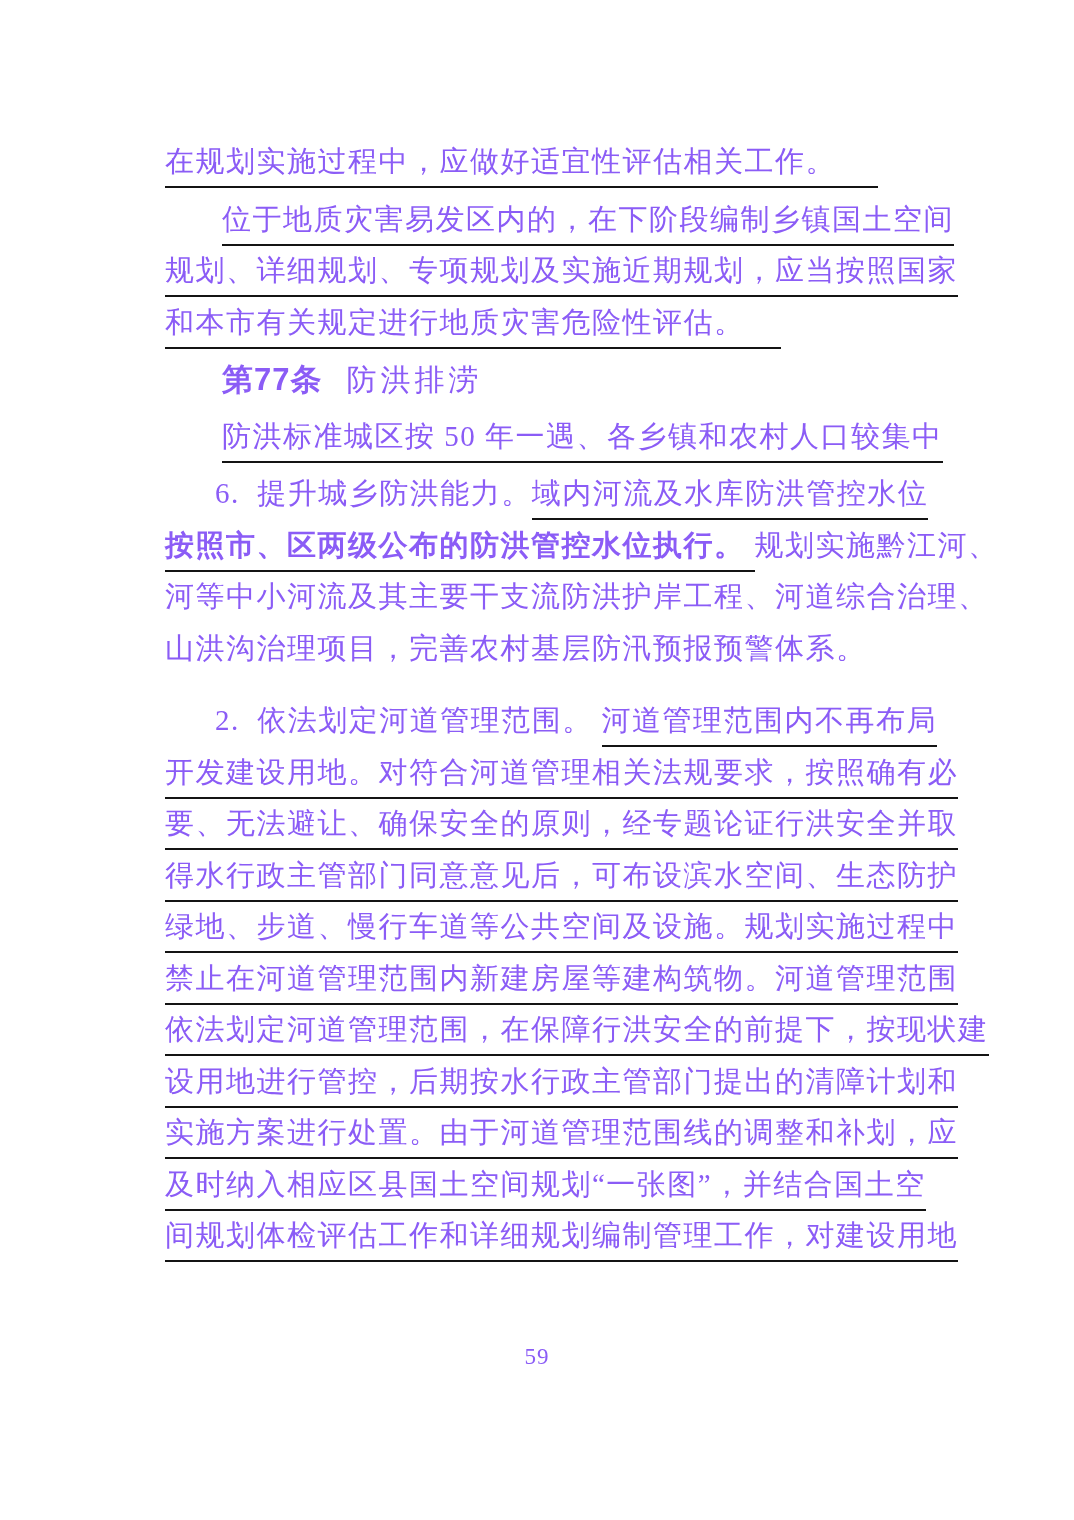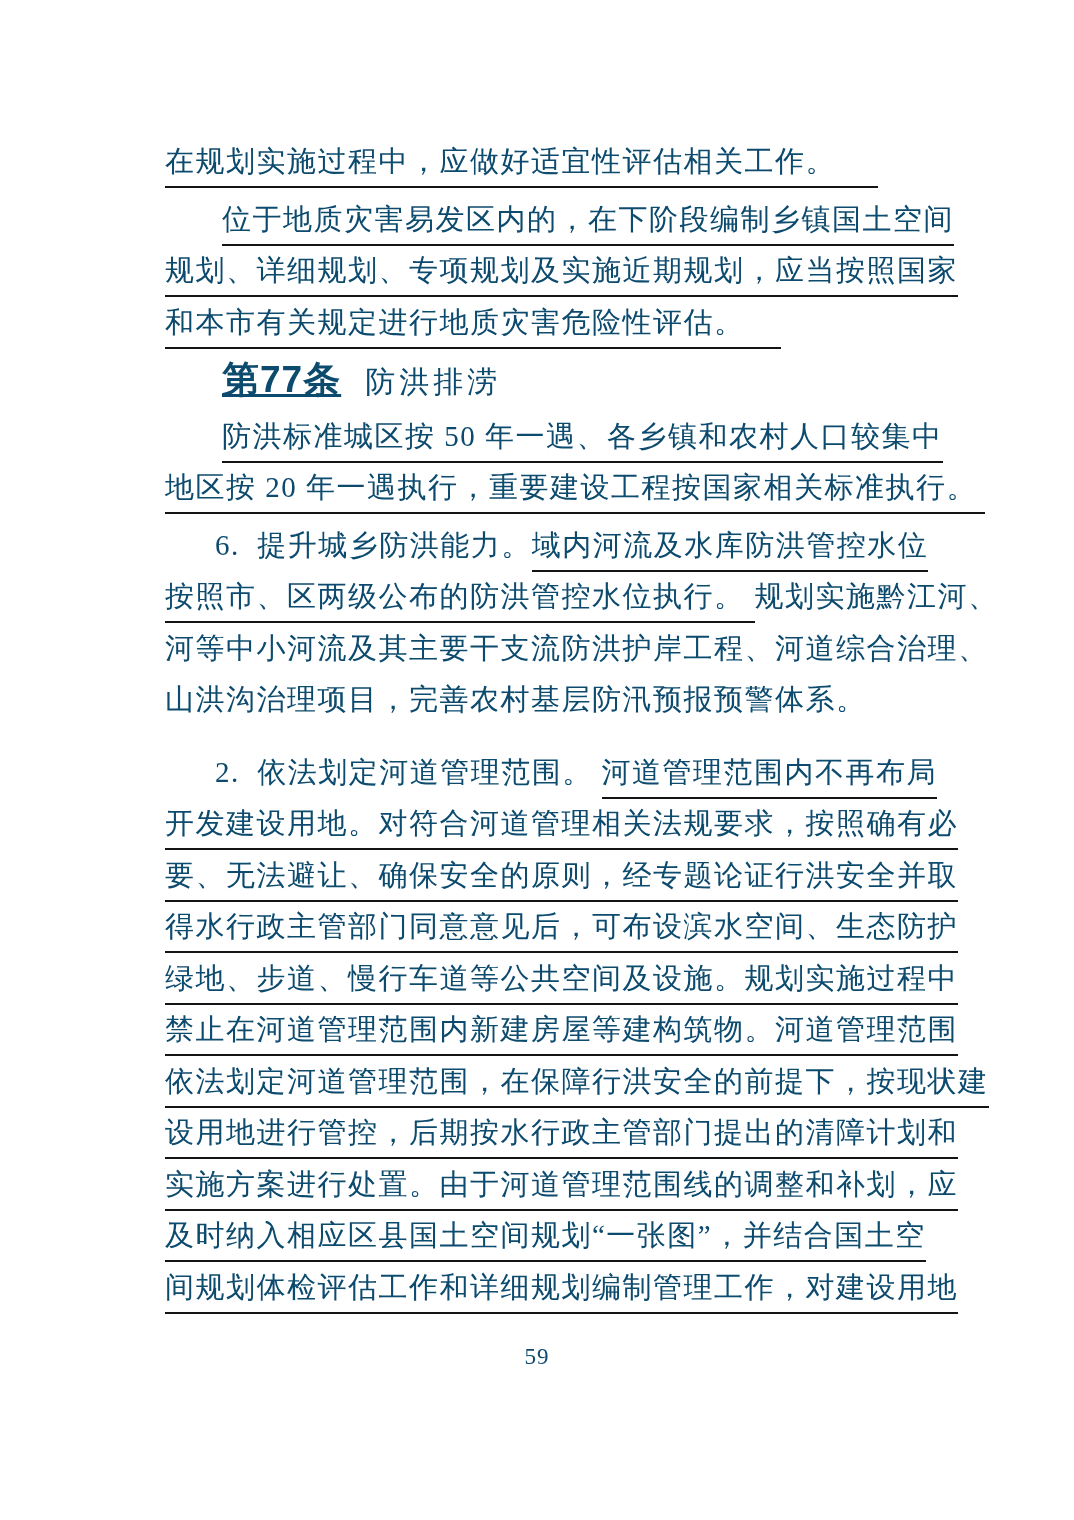--- a/index.html
+++ b/index.html
@@ -3,21 +3,21 @@
 <meta charset="utf-8">
 <style>
   * { margin: 0; padding: 0; box-sizing: border-box; }
   html, body { background: #ffffff; }
   .page {
     position: relative;
     width: 1074px;
     height: 1520px;
     background: #ffffff;
     font-family: "Liberation Serif", serif;
-    color: #0c4a6e;
+    color: #8b5cf6;
     overflow: hidden;
   }
   .doc-body {
     position: absolute;
     left: 165px;
     top: 136px;
     width: 762px;
   }
   .line {
     height: 51.5px;
@@ -29,23 +29,22 @@
   .line span { vertical-align: baseline; }
   .u {
     display: inline-block;
     line-height: normal;
     border-bottom: 2px solid #141414;
     padding-bottom: 4px;
   }
   .article-number {
     font-family: "Liberation Sans", sans-serif;
     font-weight: bold;
-    font-size: 37px;
+    font-size: 31px;
     letter-spacing: 1px;
-    text-decoration: underline;
   }
   .article-title {
     margin-left: 24px;
     font-size: 30px;
     letter-spacing: 4px;
   }
   .page-number {
     position: absolute;
     left: 0;
     top: 1344px;
@@ -60,23 +59,22 @@
 <body>
 
 <div class="page">
   <div class="doc-body">
       <div class="line"><span class="u" style="padding-right: 42px;">在规划实施过程中，应做好适宜性评估相关工作。</span></div>
       <div class="line" style="padding-left: 57px; margin-top: 6px;"><span class="u">位于地质灾害易发区内的，在下阶段编制乡镇国土空间</span></div>
       <div class="line"><span class="u">规划、详细规划、专项规划及实施近期规划，应当按照国家</span></div>
       <div class="line"><span class="u" style="padding-right: 36px;">和本市有关规定进行地质灾害危险性评估。</span></div>
       <div class="line" style="padding-left: 57px; margin-top: 6px;"><span class="article-number">第77条</span><span class="article-title">防洪排涝</span></div>
       <div class="line" style="padding-left: 57px; margin-top: 5px; font-family: Liberation Serif, serif;"><span class="u">防洪标准城区按 50 年一遇、各乡镇和农村人口较集中</span></div>
-      <div class="line"><span class="u" style="padding-right: 8px;">地区按 20 年一遇执行，重要建设工程按国家相关标准执行。</span></div>
       <div class="line" style="padding-left: 50px; margin-top: 6px;"><span>6.  提升城乡防洪能力。</span><span class="u">域内河流及水库防洪管控水位</span></div>
-      <div class="line"><span class="u" style="padding-right: 10px;">按照市、区两级公布的防洪管控水位执行。</span><span>规划实施黔江河、</span></div>
+      <div class="line"><span class="u" style="padding-right: 10px; font-weight: bold;">按照市、区两级公布的防洪管控水位执行。</span><span>规划实施黔江河、</span></div>
       <div class="line"><span>河等中小河流及其主要干支流防洪护岸工程、河道综合治理、</span></div>
       <div class="line"><span>山洪沟治理项目，完善农村基层防汛预报预警体系。</span></div>
       <div class="line" style="padding-left: 50px; margin-top: 21px;"><span>2.  依法划定河道管理范围。 </span><span class="u">河道管理范围内不再布局</span></div>
       <div class="line"><span class="u">开发建设用地。对符合河道管理相关法规要求，按照确有必</span></div>
       <div class="line"><span class="u">要、无法避让、确保安全的原则，经专题论证行洪安全并取</span></div>
       <div class="line"><span class="u">得水行政主管部门同意意见后，可布设滨水空间、生态防护</span></div>
       <div class="line"><span class="u">绿地、步道、慢行车道等公共空间及设施。规划实施过程中</span></div>
       <div class="line"><span class="u">禁止在河道管理范围内新建房屋等建构筑物。河道管理范围</span></div>
       <div class="line"><span class="u">依法划定河道管理范围，在保障行洪安全的前提下，按现状建</span></div>
       <div class="line"><span class="u">设用地进行管控，后期按水行政主管部门提出的清障计划和</span></div>

